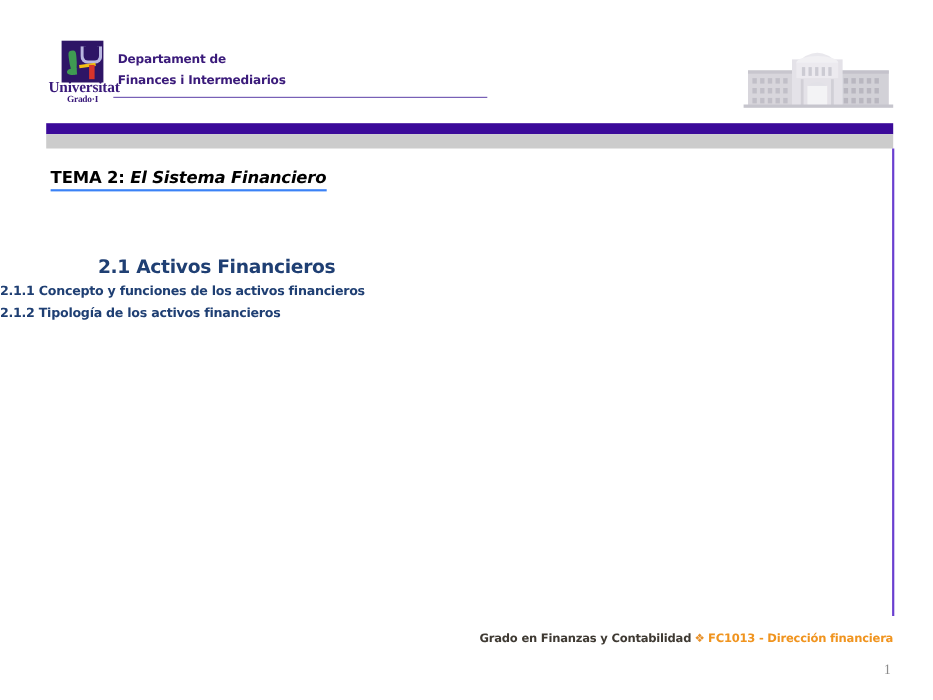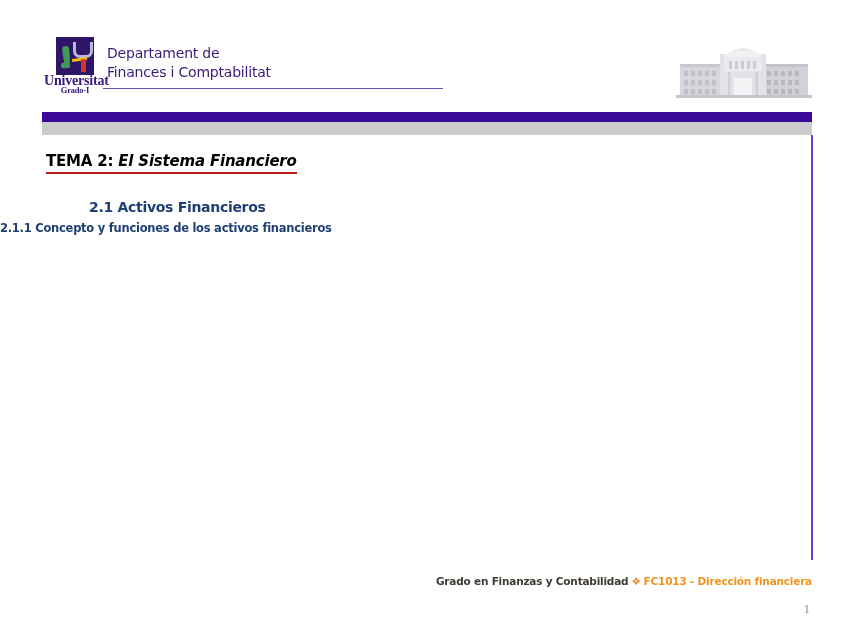--- a/index.html
+++ b/index.html
@@ -93,22 +93,22 @@
     letter-spacing: -0.2px;
   }
   .logo-text .l1 { font-size: 14px; display: block; }
   .logo-text .l2 { font-size: 8.5px; display: block; }
 
   .dept-title {
     position: absolute;
     left: 107px;
     top: 44px;
     font-family: "DejaVu Sans", sans-serif;
-    font-weight: normal;
-    font-size: 14px;
+    font-weight: bold;
+    font-size: 11px;
     line-height: 19px;
     color: #3a1a7a;
     letter-spacing: -0.2px;
   }
   .dept-rule {
     position: absolute;
     left: 103px;
     top: 88px;
     width: 340px;
     height: 1px;
@@ -152,43 +152,44 @@
   }
 
   .topic-title {
     position: absolute;
     left: 46px;
     top: 152px;
     font-family: "DejaVu Sans", sans-serif;
     font-size: 15px;
     font-weight: bold;
     color: #000000;
-    border-bottom: 2px solid #b91c1c;
+    border-bottom: 2px solid #3b82f6;
     padding-bottom: 2px;
     letter-spacing: -0.2px;
   }
   .topic-title .ital {
     font-style: italic;
   }
 
   .toc {
     position: absolute;
     left: 0;
     top: 197px;
     width: 848px;
   }
   .toc-section { margin-bottom: 19px; }
   .sec-head {
     margin-left: 89px;
     font-family: "DejaVu Sans", sans-serif;
-    font-size: 14px;
+    font-size: 17px;
     font-weight: bold;
     color: #1f3f73;
     letter-spacing: -0.3px;
     line-height: 20px;
+    margin-top: 36px;
   }
   .sec-sub {
     margin-top: 3px;
     font-family: "DejaVu Sans", sans-serif;
     font-size: 11.5px;
     font-weight: bold;
     color: #1f3f73;
     letter-spacing: -0.25px;
     line-height: 16.5px;
   }
@@ -233,21 +234,21 @@
         <span class="lg-red"></span>
       </div>
       <div class="logo-text">
         <span class="l1">Universitat</span>
         <span class="l2">Grado·I</span>
       </div>
     </div>
 
     <div class="dept-title">
       <div>Departament de</div>
-      <div>Finances i Comptabilitat</div>
+      <div>Finances i Intermediarios</div>
     </div>
     <div class="dept-rule"></div>
 
     <svg class="building" viewBox="0 0 154 70">
       <rect x="0" y="0" width="154" height="70" fill="#ffffff"></rect>
 
       <rect x="14" y="32" width="44" height="32" fill="#d2d0d6"></rect>
       <rect x="14" y="32" width="44" height="3" fill="#bfbdc6"></rect>
 
       <rect x="96" y="32" width="46" height="32" fill="#cbc9d1"></rect>
@@ -320,20 +321,21 @@
 
   <div class="topic-title">
     <span>TEMA 2: </span><span class="ital">El Sistema Financiero</span>
   </div>
 
   <div class="toc">
 
     <div class="toc-section">
       <div class="sec-head">2.1 Activos Financieros</div>
       <div class="sec-sub">2.1.1 Concepto y funciones de los activos financieros</div>
+      <div class="sec-sub">2.1.2 Tipología de los activos financieros</div>
     </div>
 
 
 
   </div>
 
   <div class="footer">
     <span class="degree">Grado en Finanzas y Contabilidad</span><span class="sep">❖</span><span class="course">FC1013 - Dirección financiera</span>
   </div>
 

